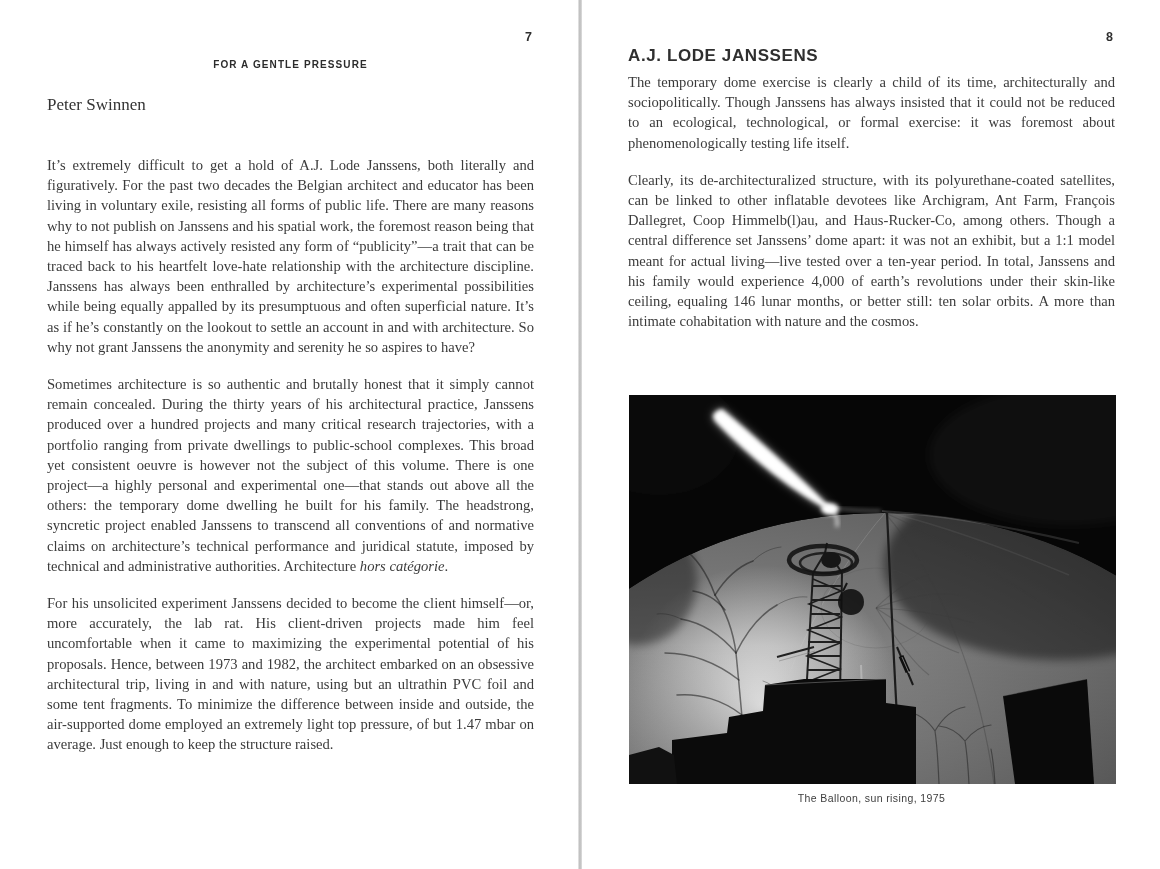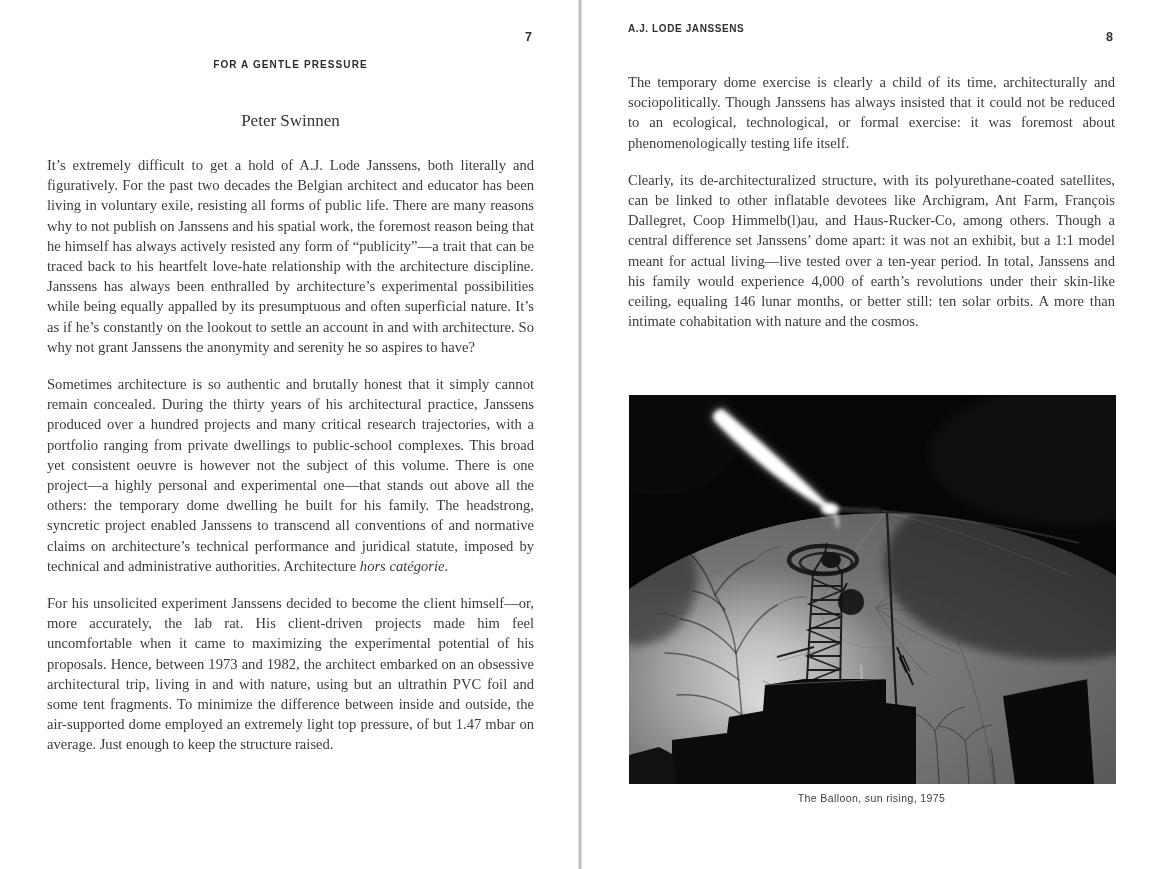--- a/index.html
+++ b/index.html
@@ -23,36 +23,36 @@
   .page-right { left: 628px; }
 
   .folio {
     position: absolute; top: 30px;
     font-family: "Liberation Sans", sans-serif;
     font-weight: 700; font-size: 12.5px; color: #2f2f2f;
   }
   .folio-right { right: 2px; }
 
   .running-header {
-    position: absolute; top: 23px; left: 0;
-    font-family: "Liberation Sans", sans-serif;
-    font-weight: 700; font-size: 10px;
+    position: absolute; top: 46px; left: 0;
+    font-family: "Liberation Sans", sans-serif;
+    font-weight: 700; font-size: 17px;
     letter-spacing: 0.6px; color: #2f2f2f;
   }
 
   .article-title {
     margin: 0; padding-top: 59px;
     text-align: center;
     font-family: "Liberation Sans", sans-serif;
     font-weight: 700; font-size: 10px;
     letter-spacing: 1.1px; color: #2c2c2c;
   }
   .article-author {
-    margin: 16px; padding-top: 25px;
-    text-align: center;
+    margin: 0; padding-top: 25px;
+    text-align: left;
     font-size: 17px; color: #333333;
   }
 
   .body-copy { position: absolute; left: 0; right: 0; margin-top: 9px; }
   .page-left  .body-copy { top: 146px; }
   .page-right .body-copy { top: 63px; }
   .body-copy p {
     margin: 0 0 17px 0;
     font-size: 14.6px;
     line-height: 20.2px;

